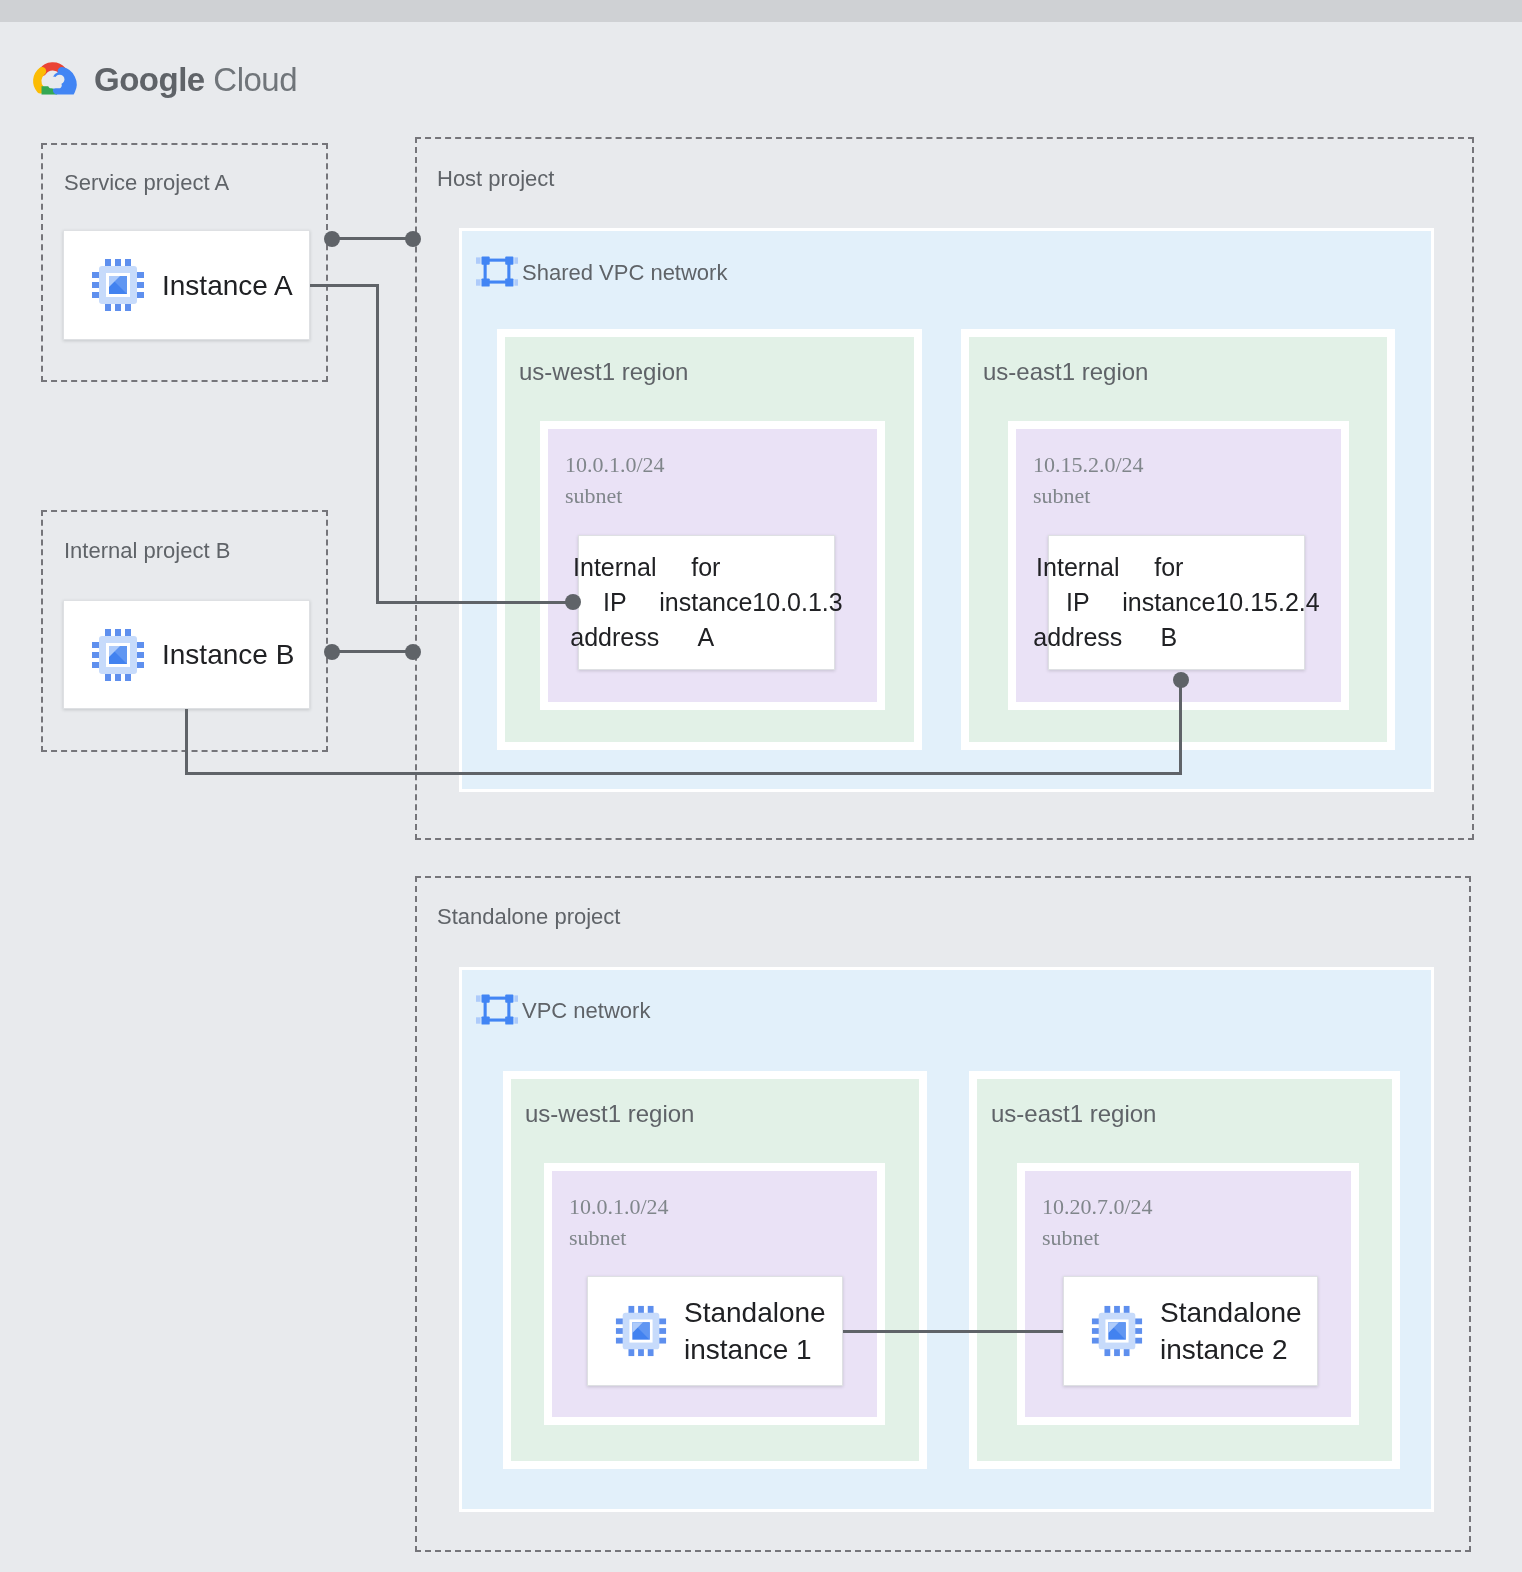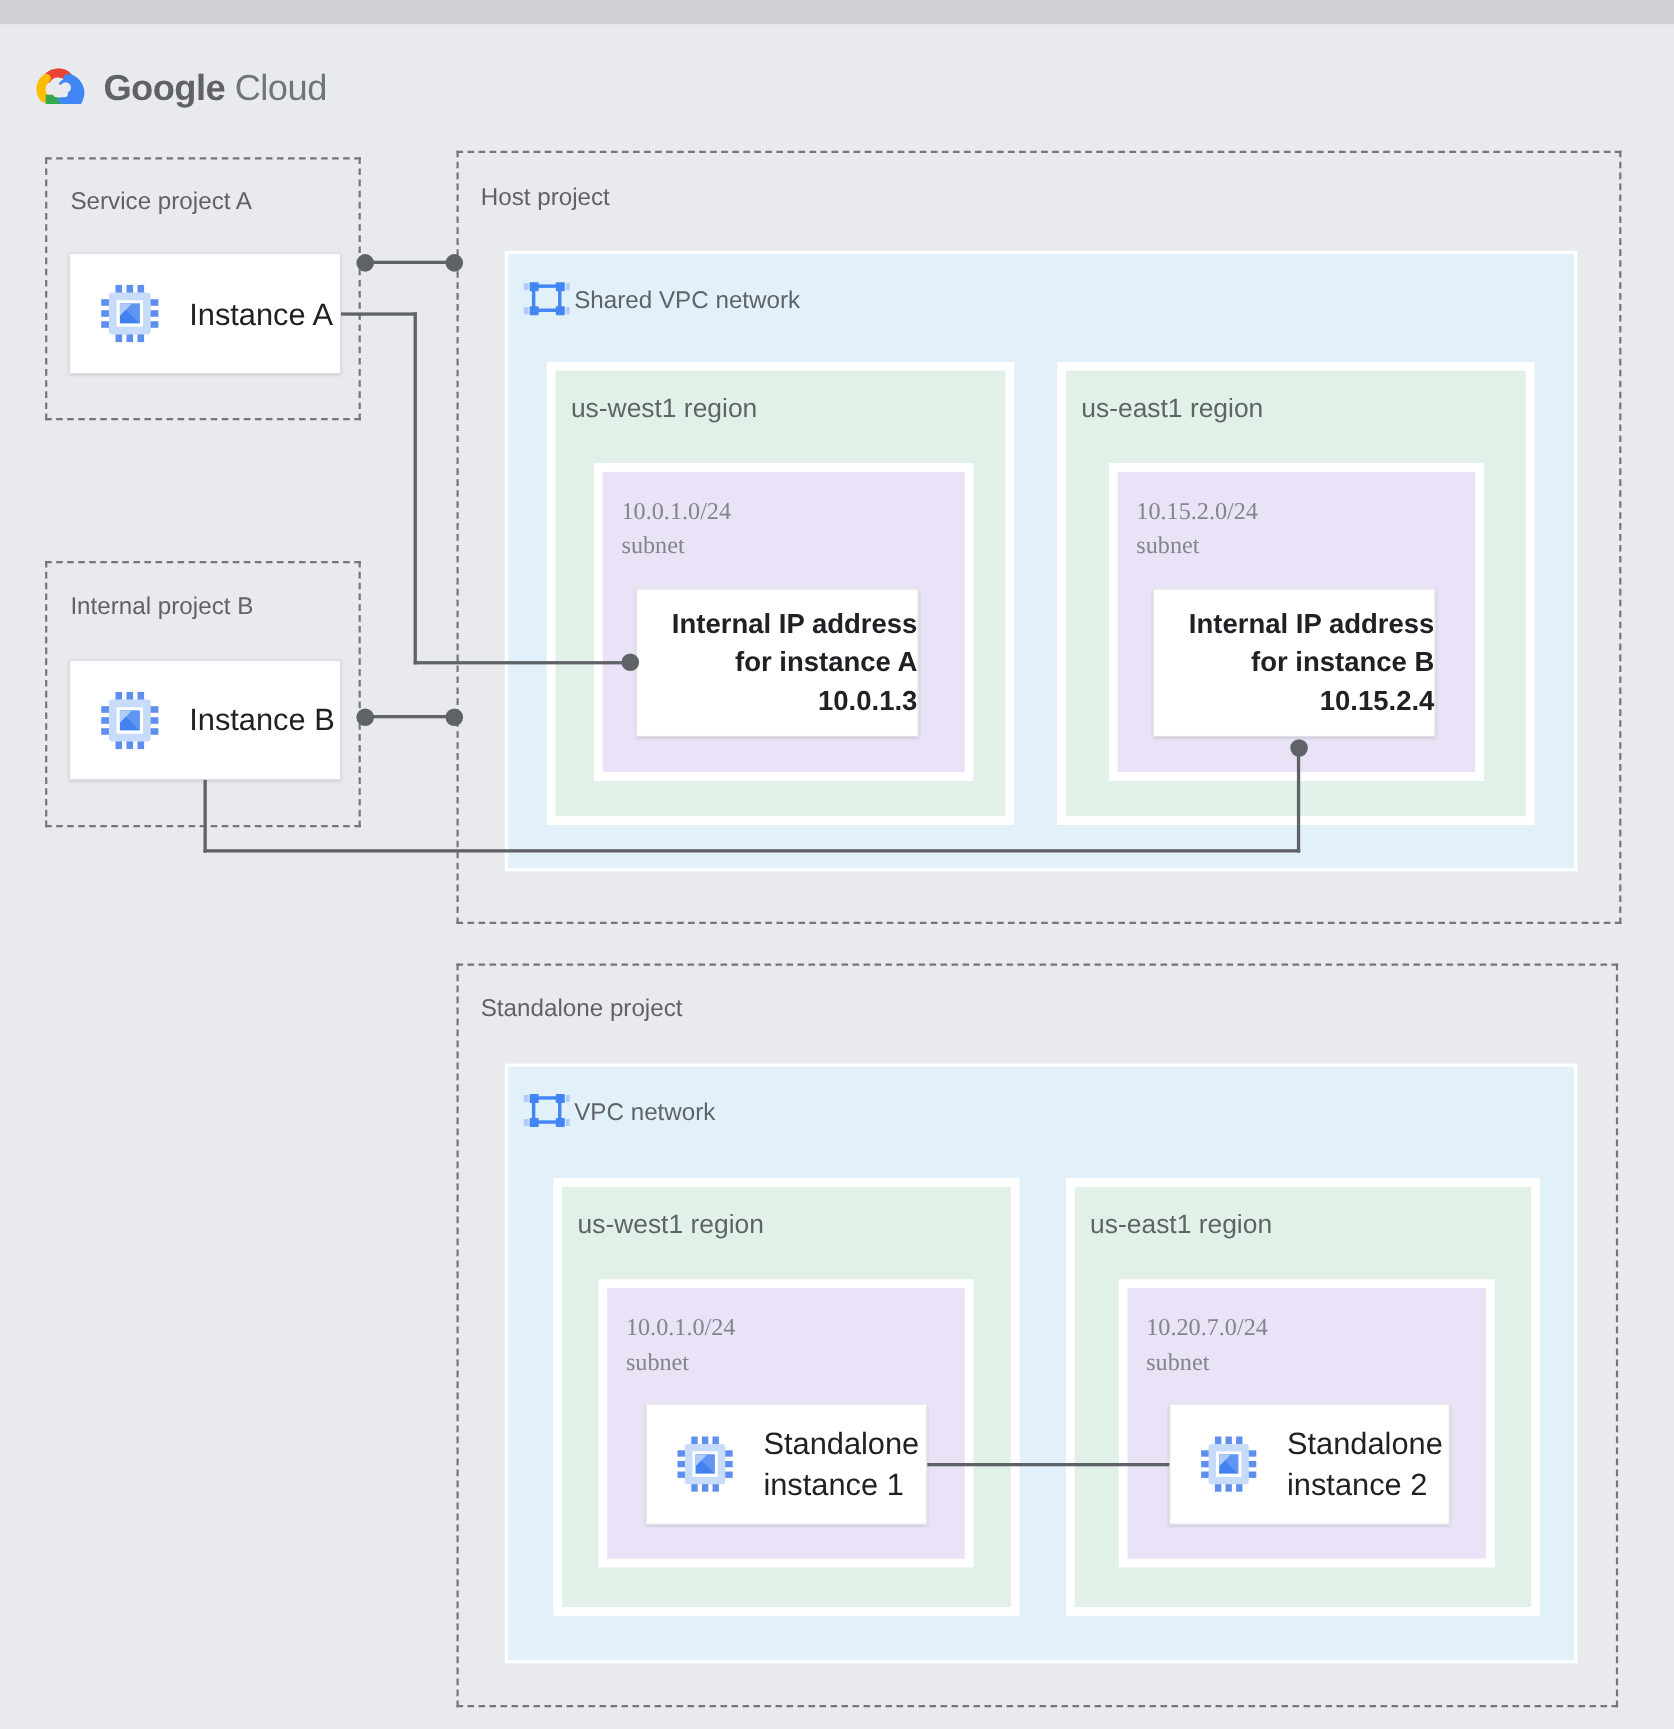--- a/index.html
+++ b/index.html
@@ -16,23 +16,23 @@
   .netbox { position:absolute; background:#E2F0FA; border:3px solid #FFFFFF; }
   .net-label { position:absolute; font-size:22px; color:#5F6368; white-space:nowrap; }
   .region { position:absolute; background:#E2F1E7; border:8px solid #FFFFFF; }
   .region-label { position:absolute; left:14px; top:21px; font-size:24px; color:#5F6368; white-space:nowrap; }
   .subnet { position:absolute; background:#EAE2F6; border:8px solid #FFFFFF; }
   .subnet-label { position:absolute; left:17px; top:20px; font-size:22px; color:#80868B; line-height:31px;font-family:Liberation Serif, serif; }
   .card {
     position:absolute; background:#FFFFFF; border:1px solid #DEE0E3;
     box-shadow:0 1px 3px rgba(60,64,67,0.20); z-index:2;
   }
-  .inst-card { display:flex; align-items:center; gap:26px; padding-left:26px; }
+  .inst-card { display:flex; align-items:center; gap:16px; padding-left:26px; }
   .inst-label { font-size:28px; color:#202124; line-height:37px; }
-  .ip-card { display:flex; flex-direction:column; align-items:flex-end; justify-content:center; text-align:center;font-weight:bold; }
+  .ip-card { display:flex; flex-direction:row; align-items:center; justify-content:center; text-align:center; }
   .ip-line { font-size:25px; color:#202124; line-height:35px; }
   .hline, .vline { position:absolute; background:#5F6368; z-index:5; }
   .hline { height:3px; }
   .vline { width:3px; }
   .dot { position:absolute; width:16px; height:16px; border-radius:50%; background:#5F6368; z-index:6; }
   .logo { position:absolute; left:28px; top:36px; display:flex; align-items:center; gap:12px; }
   .logo-text { font-size:33px; letter-spacing:-0.5px; white-space:nowrap; }
   .logo-google { color:#5F6368; font-weight:bold; }
   .logo-cloud { color:#70757A; font-weight:normal; }
   .bottom-bar { position:absolute; left:0; top:1567px; width:1522px; height:5px; background:#0A0A0A; }

